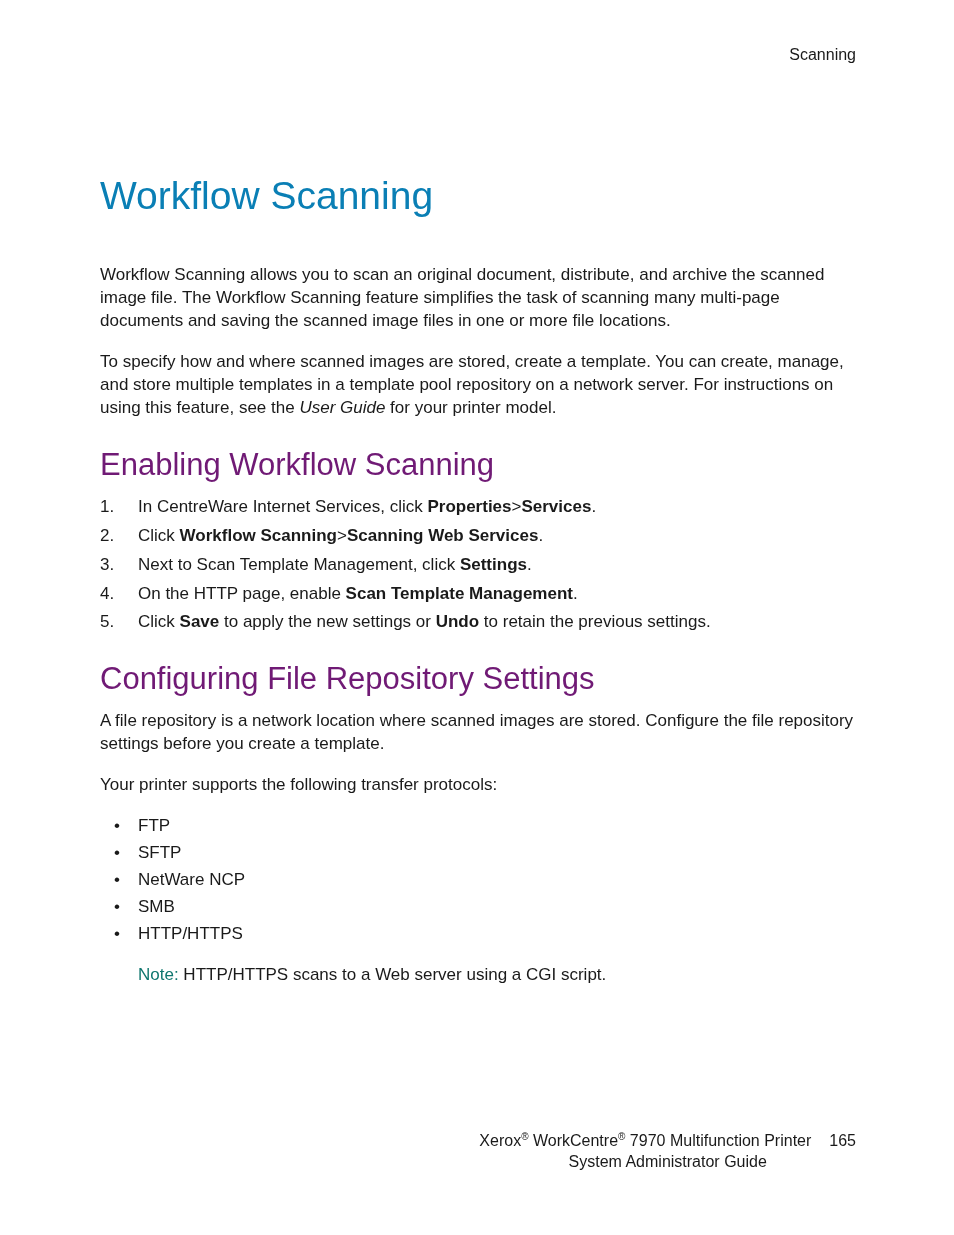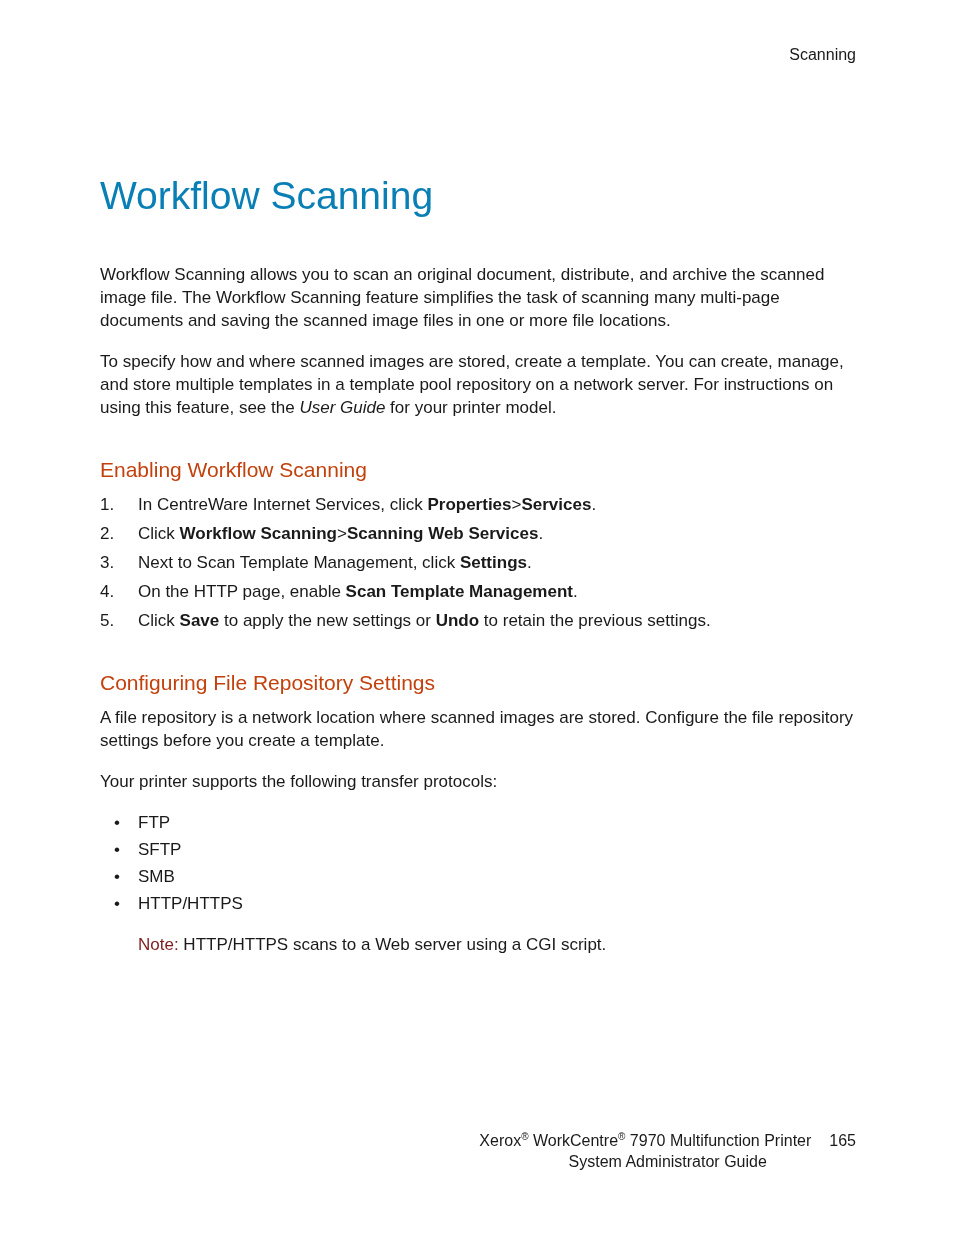--- a/index.html
+++ b/index.html
@@ -21,24 +21,24 @@
   }
   h1.title {
     font-size: 39px;
     font-weight: 400;
     color: #0a7fb5;
     margin-bottom: 42px;
   }
   .para { margin-bottom: 18px; }
   .italic { font-style: italic; }
   h2.subhead {
-    font-size: 21px;
+    font-size: 31px;
     font-weight: 400;
-    color: #c2410c;
-    margin-top: 36px;
+    color: #701a75;
+    margin-top: 24px;
     margin-bottom: 10px;
   }
   ol.steps {
     list-style: decimal;
     padding-left: 0;
     margin-left: 0;
     counter-reset: step;
   }
   ol.steps > li {
     list-style: none;
@@ -59,21 +59,21 @@
     padding-left: 38px;
     margin-bottom: 4px;
   }
   ul.bullets > li::before {
     content: "•";
     position: absolute;
     left: 14px;
     top: 0;
   }
   .note-block { padding-left: 38px; margin-top: 18px; }
-  .note-label { color: #7f1d1d; }
+  .note-label { color: #0f766e; }
   .bold { font-weight: 700; }
   .footer {
     position: absolute;
     bottom: 62px;
     right: 98px;
     text-align: center;
     font-size: 16px;
     line-height: 1.3;
   }
   .footer .line1 { white-space: nowrap; }
@@ -114,20 +114,21 @@
 </ol>
 
 <h2 class="subhead">Configuring File Repository Settings</h2>
 
 <p class="para">A file repository is a network location where scanned images are stored. Configure the file repository settings before you create a template.</p>
 <p class="para">Your printer supports the following transfer protocols:</p>
 
 <ul class="bullets">
   <li>FTP</li>
   <li>SFTP</li>
+  <li>NetWare NCP</li>
   <li>SMB</li>
   <li>HTTP/HTTPS</li>
 </ul>
 
 <div class="note-block">
   <span class="note-label">Note:</span><span> HTTP/HTTPS scans to a Web server using a CGI script.</span>
 </div>
 
 <div class="footer">
   <div class="line1">

